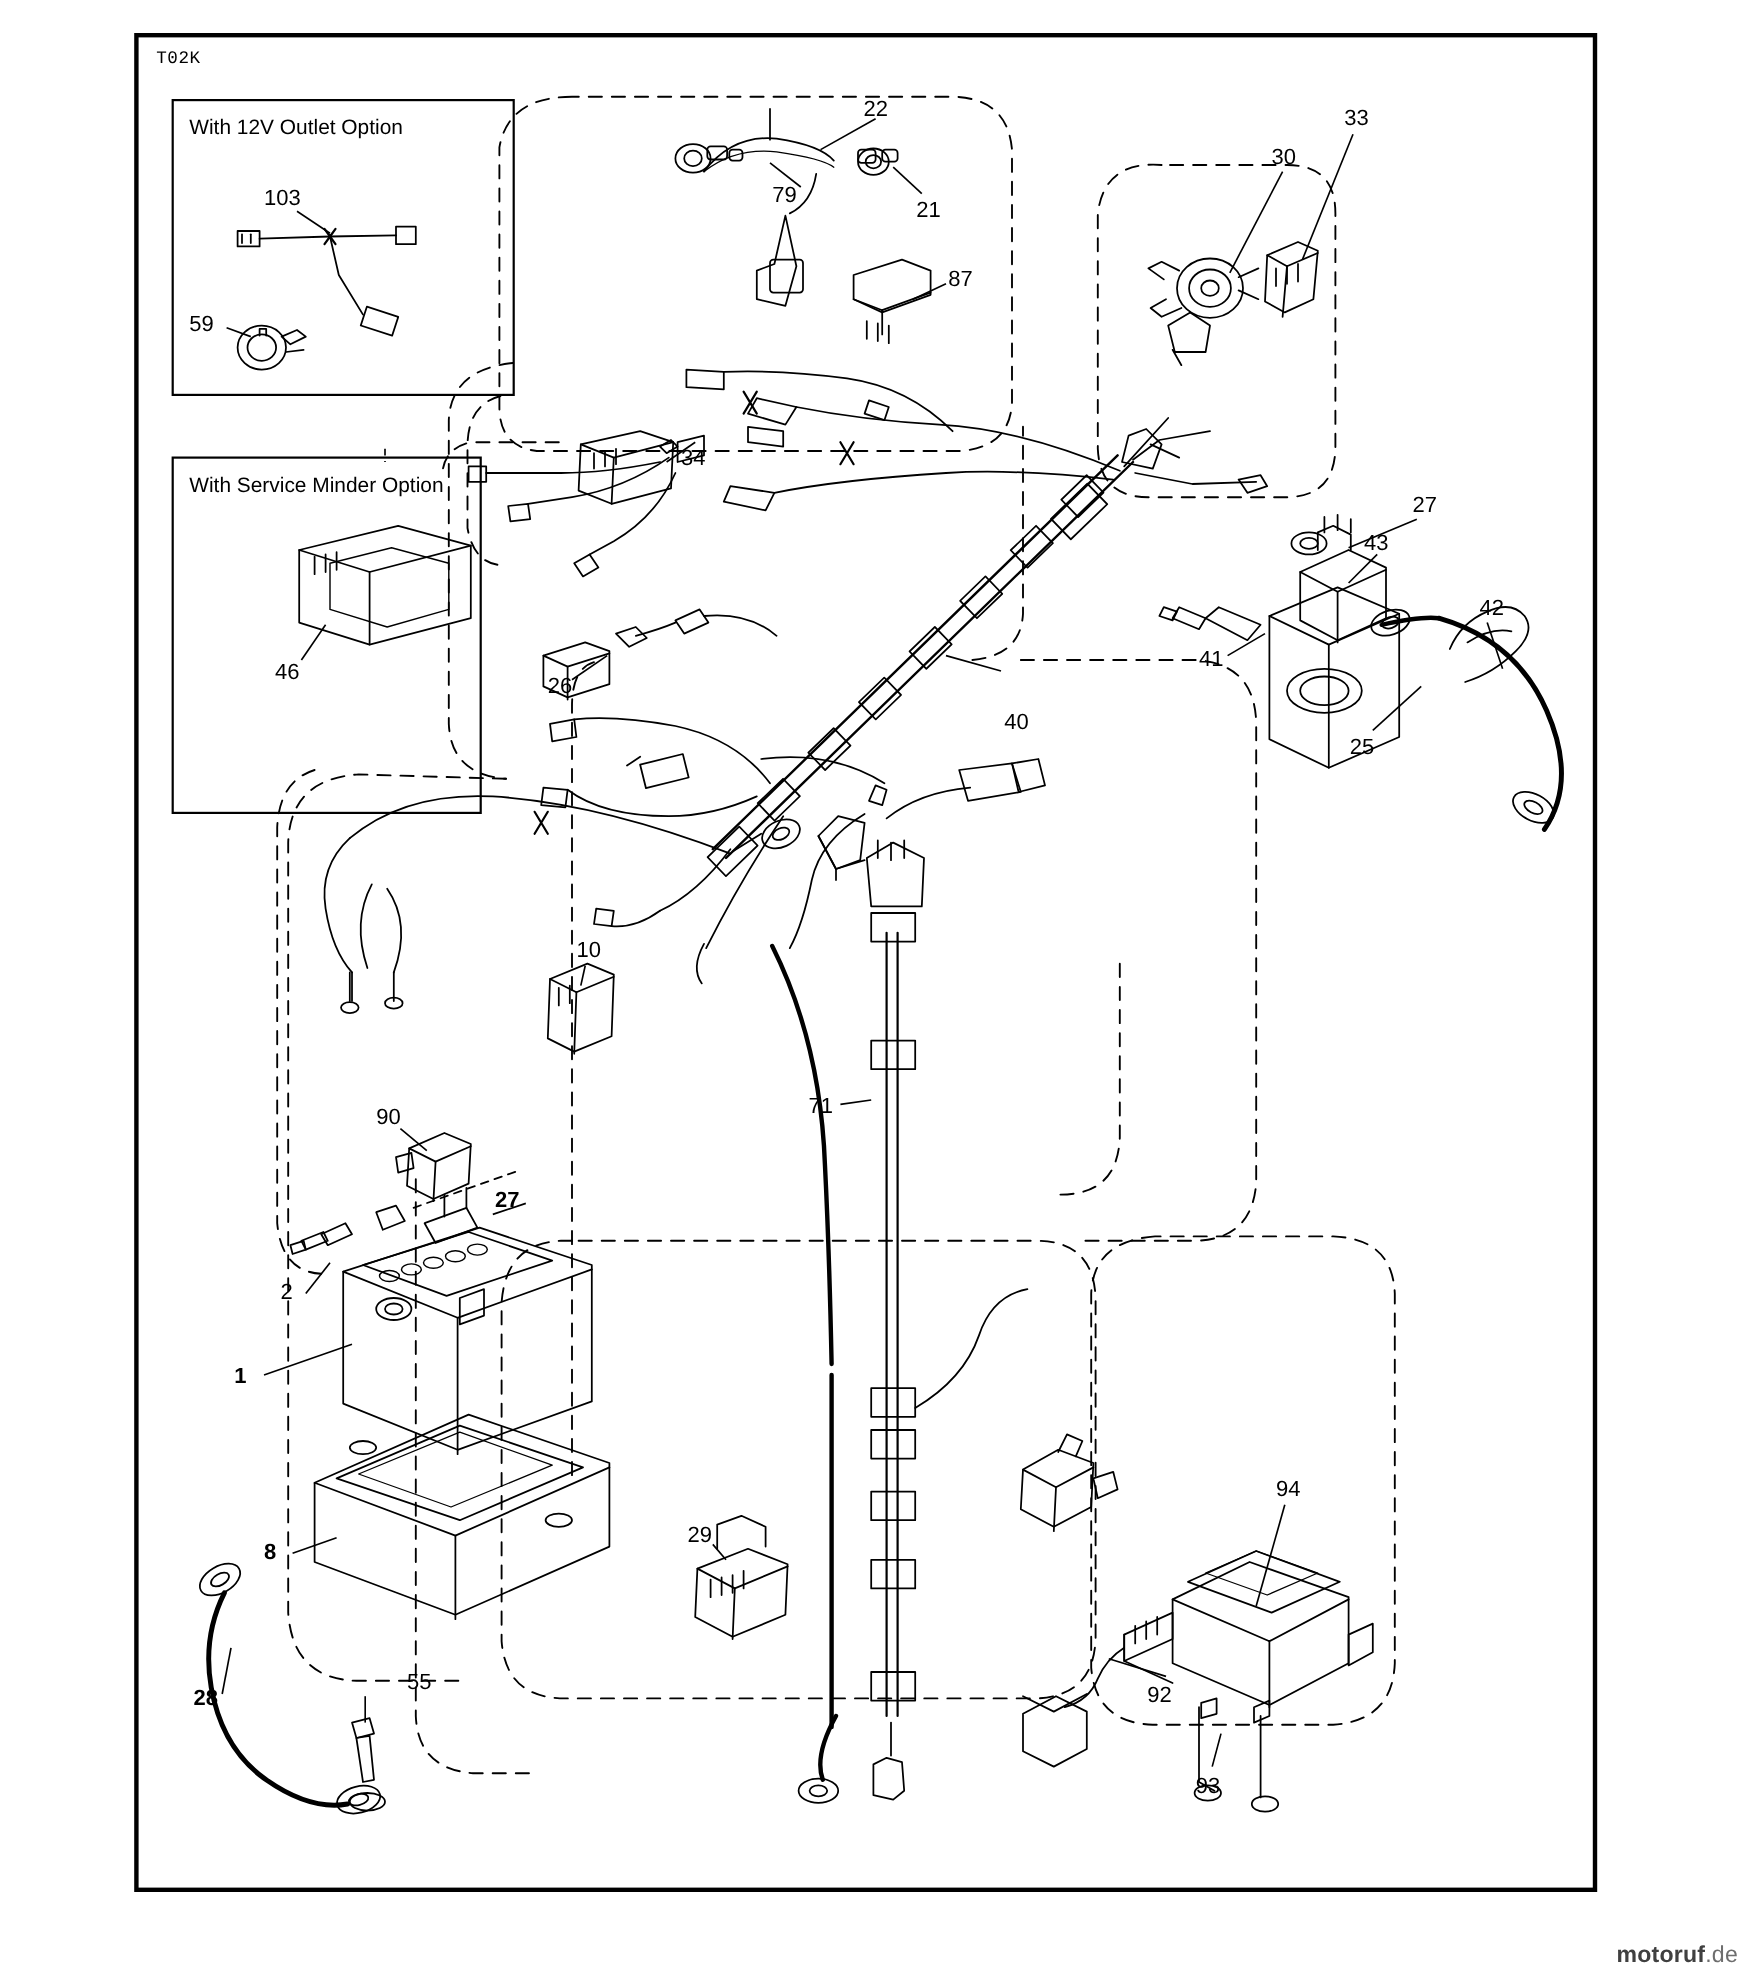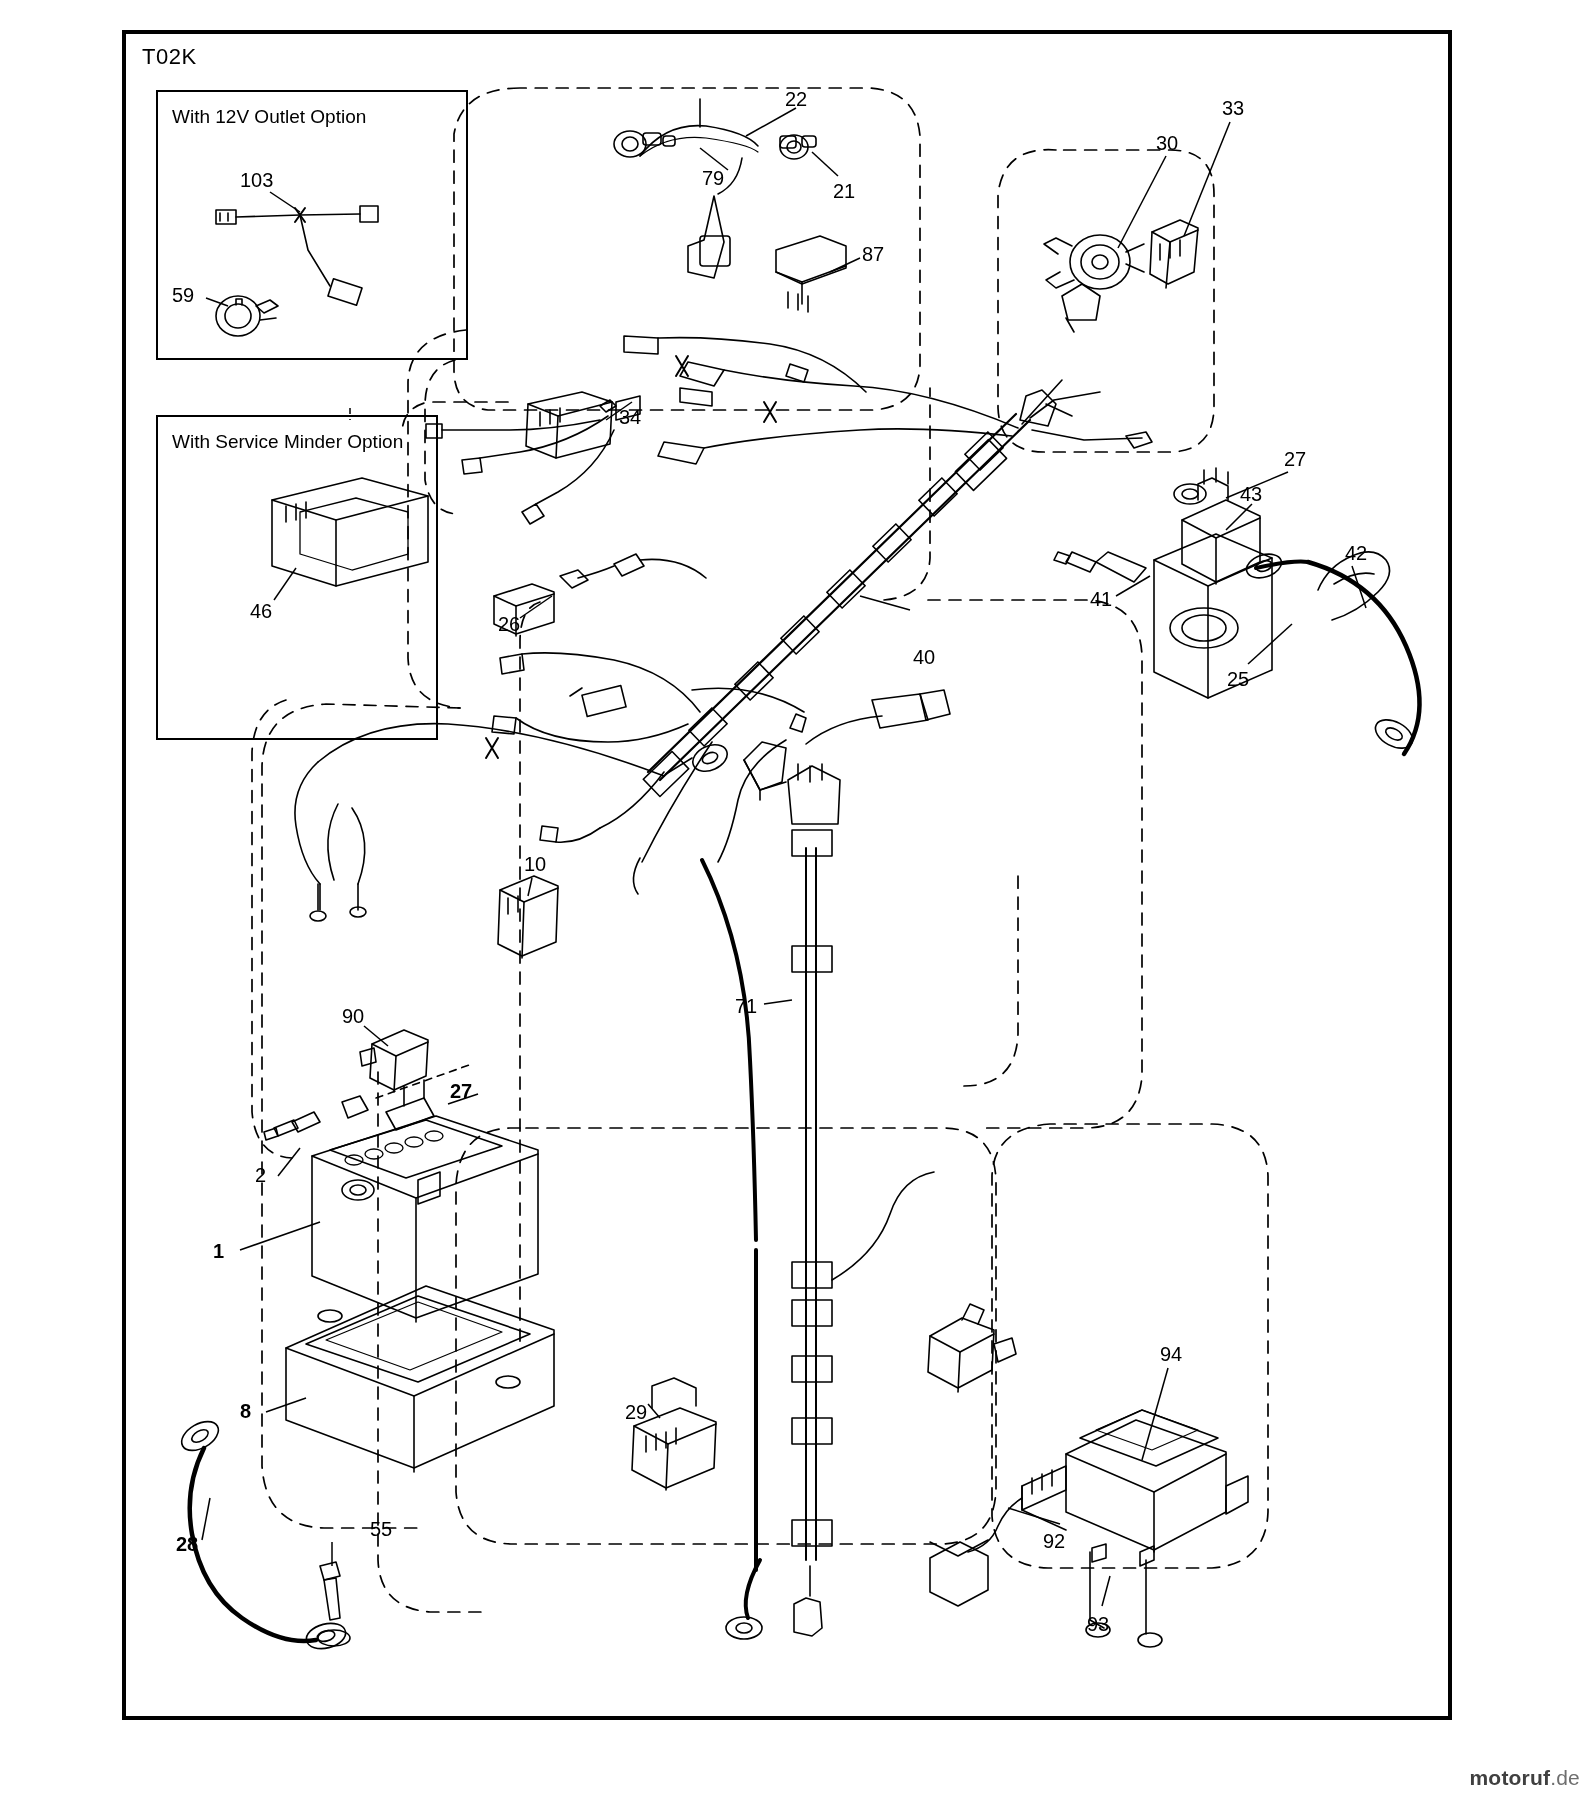--- a/index.html
+++ b/index.html
@@ -1,19 +1,19 @@
 <!DOCTYPE html>
 <html><head>
 <meta charset="utf-8">
 <style>
   html,body{margin:0;padding:0;background:#ffffff;}
   body{width:1596px;height:1800px;position:relative;font-family:"Liberation Sans",sans-serif;overflow:hidden;}
   #sheet{position:absolute;left:0;top:0;width:1596px;height:1800px;}
   .frame{position:absolute;left:122px;top:30px;width:1330px;height:1690px;border:4px solid #000;box-sizing:border-box;}
-  .code-label{position:absolute;left:142px;top:44px;font-size:22px;color:#000;letter-spacing:.5px;}
+  .code-label{position:absolute;left:142px;top:44px;font-size:16px;color:#000;letter-spacing:.5px;font-family:Liberation Mono, monospace;}
   .optbox{position:absolute;border:2px solid #000;box-sizing:border-box;background:#fff;}
   .optbox .cap{position:absolute;left:14px;top:14px;font-size:19px;color:#000;white-space:nowrap;}
   #opt1{left:156px;top:90px;width:312px;height:270px;}
   #opt2{left:156px;top:415px;width:282px;height:325px;}
   .num{position:absolute;font-size:20px;color:#000;white-space:nowrap;}
   .num.bold{font-weight:bold;}
   svg{position:absolute;left:0;top:0;width:1596px;height:1800px;pointer-events:none;}
   .wm{position:absolute;right:16px;bottom:10px;font-size:21px;color:#8a8a8a;letter-spacing:.2px;}
   .wm .m{color:#404040;font-weight:bold;}
   .wm .de{color:#6e6e6e;}
@@ -372,21 +372,21 @@
   <div class="num" style="left:1227px;top:668px;">25</div>
   <div class="num" style="left:913px;top:602px;margin-top:44px;">40</div>
   <div class="num" style="left:498px;top:613px;">26</div>
   <div class="num" style="left:524px;top:853px;">10</div>
   <div class="num" style="left:735px;top:995px;">71</div>
   <div class="num" style="left:342px;top:1005px;">90</div>
   <div class="num bold" style="left:450px;top:1080px;">27</div>
   <div class="num" style="left:255px;top:1164px;">2</div>
   <div class="num bold" style="left:213px;top:1240px;">1</div>
   <div class="num bold" style="left:240px;top:1400px;">8</div>
-  <div class="num" style="left:625px;top:1385px;margin-top:16px;">29</div>
+  <div class="num" style="left:625px;top:1385px;">29</div>
   <div class="num" style="left:1160px;top:1343px;">94</div>
   <div class="num" style="left:1043px;top:1530px;">92</div>
   <div class="num" style="left:1087px;top:1613px;">93</div>
   <div class="num bold" style="left:176px;top:1533px;">28</div>
   <div class="num" style="left:322px;top:1518px;margin-left:48px;">55</div>
 
   <svg viewBox="0 0 1596 1800">
     <g stroke="#000" stroke-width="1.5" fill="none">
       <line x1="270" y1="192" x2="300" y2="212"></line>
       <line x1="206" y1="298" x2="228" y2="306"></line>

